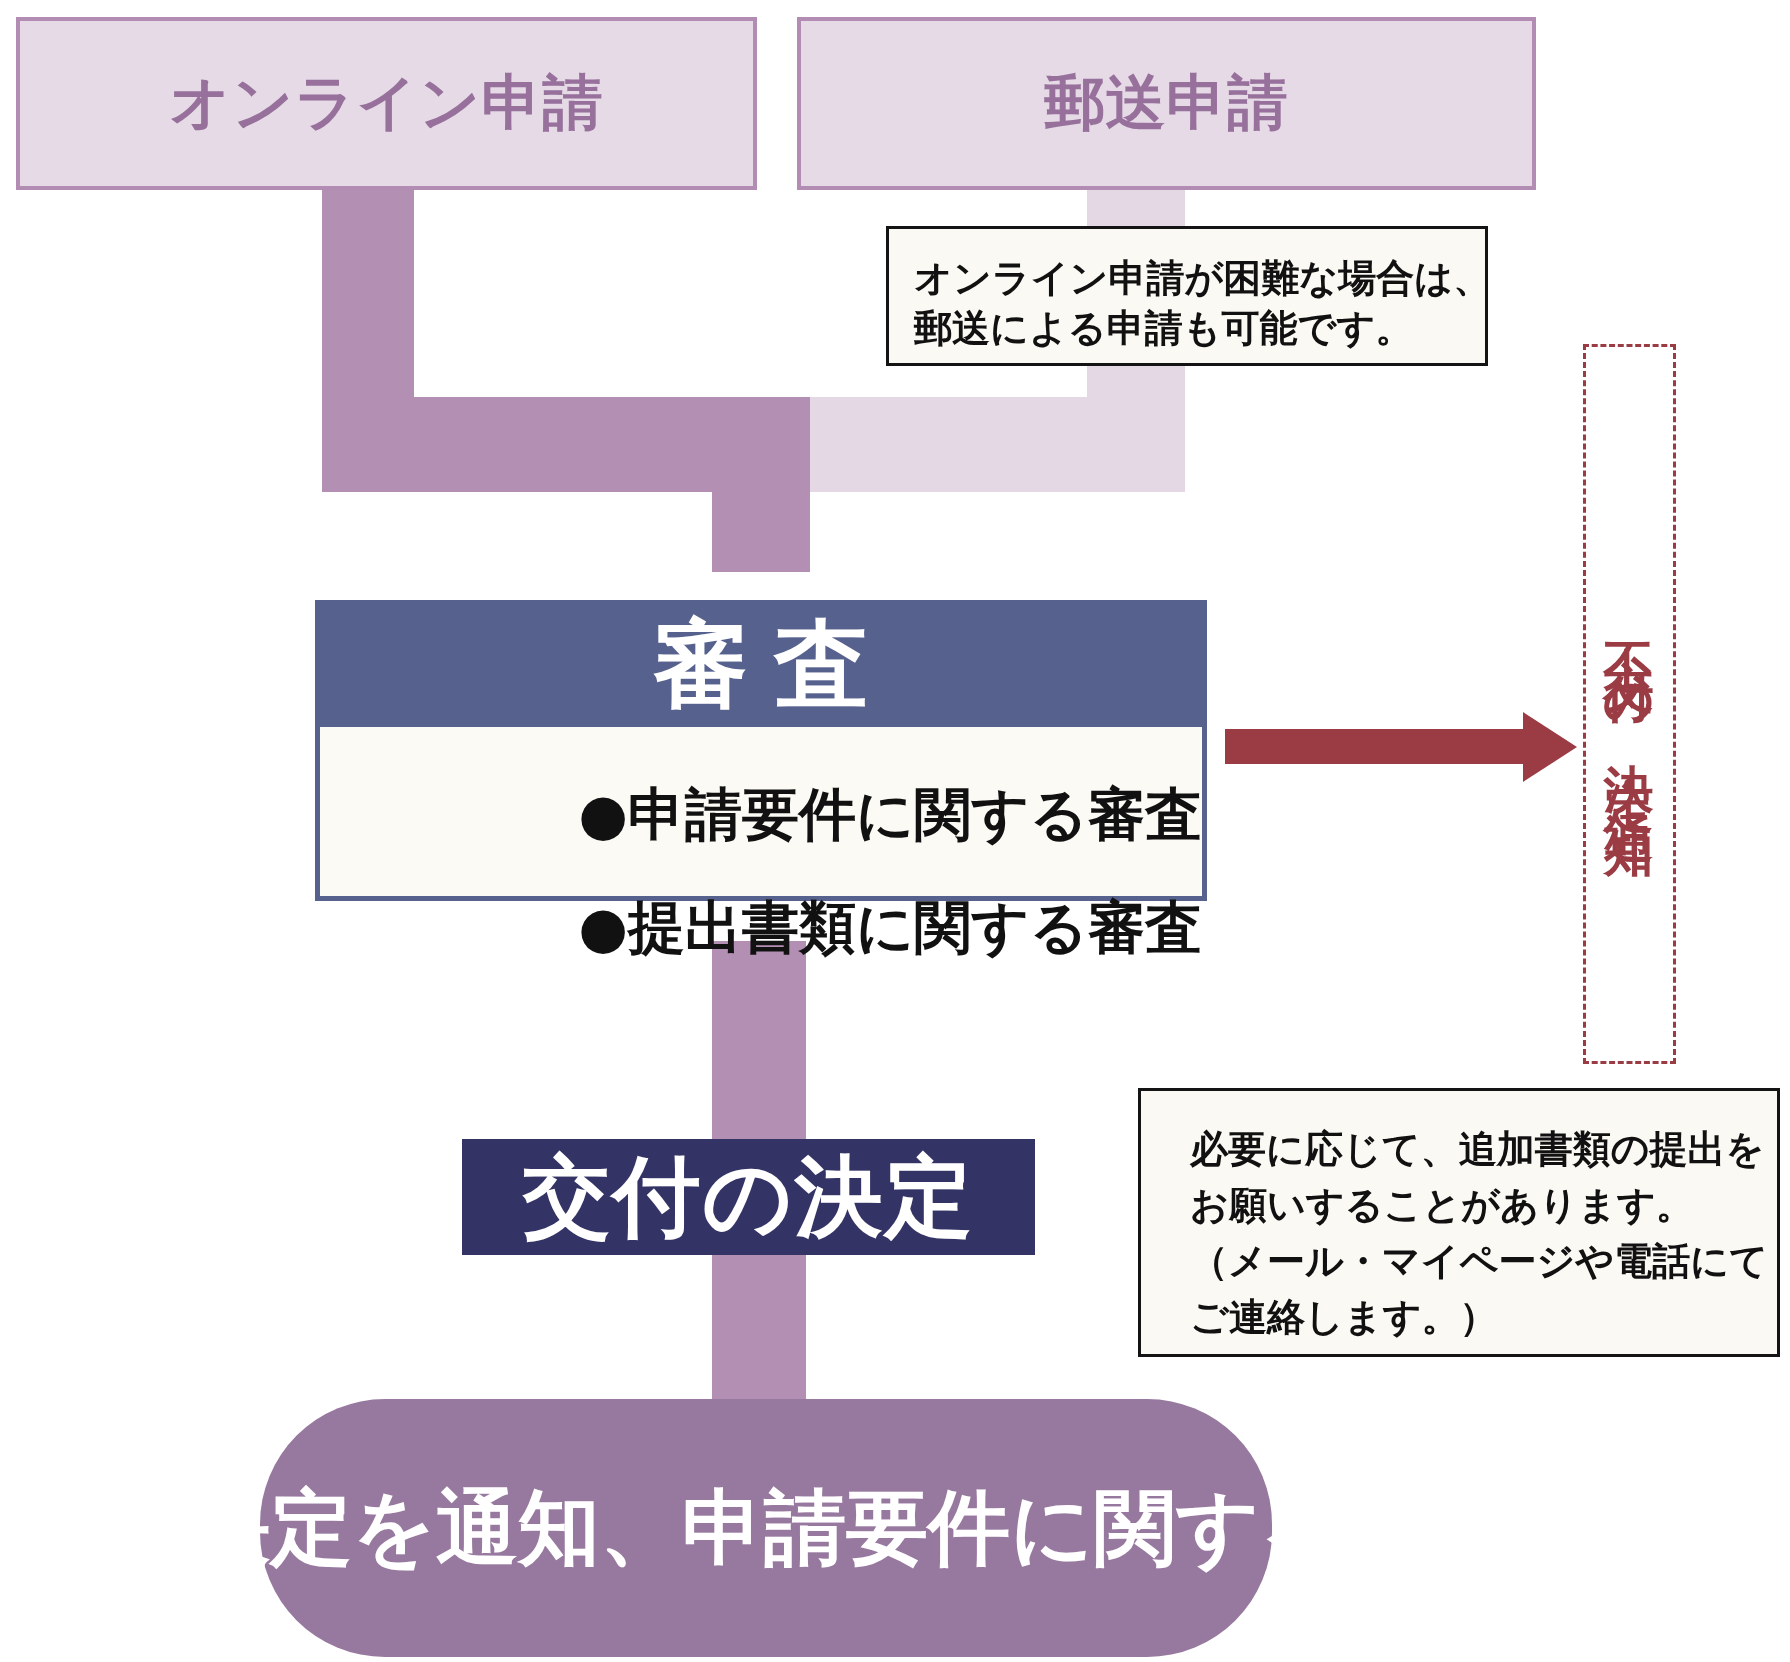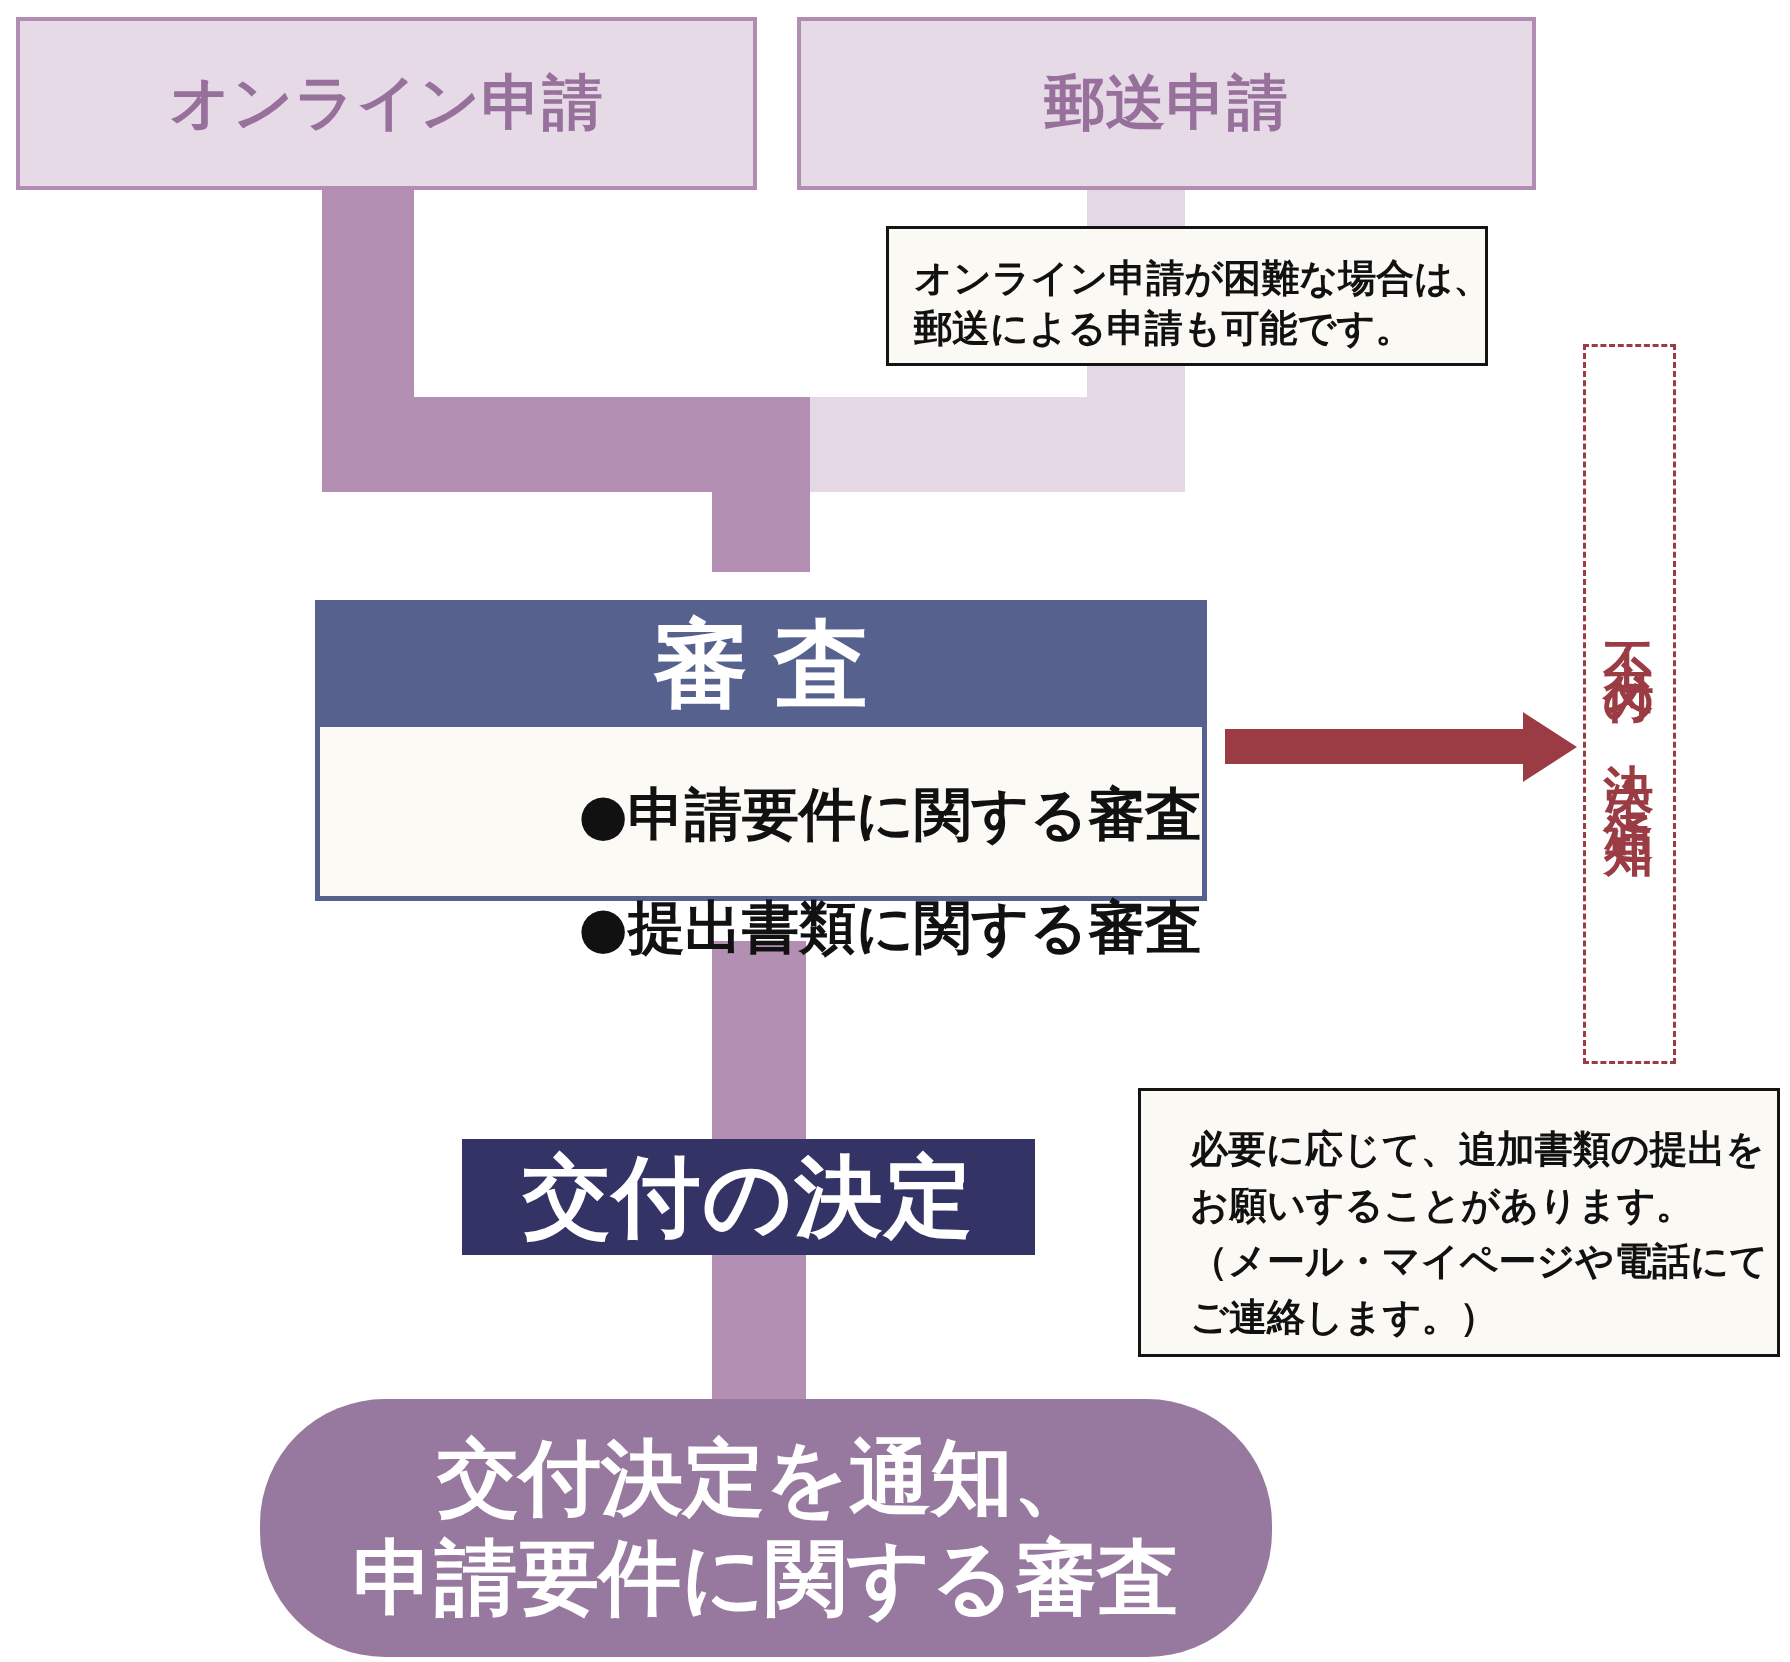--- a/index.html
+++ b/index.html
@@ -84,21 +84,21 @@
   .grant-box{
     background:var(--grant-navy,#343366);
     display:flex;align-items:center;justify-content:center;
     color:#ffffff;font-weight:800;font-size:88px;letter-spacing:2px;
   }
 
   
   .final-box{
     background:var(--final-fill,#97789f);
     border-radius:125px;
-    display:flex;flex-direction:column;align-items:center;justify-content:center;
+    display:flex;flex-direction:row;align-items:center;justify-content:center;
     color:#ffffff;font-weight:800;font-size:82px;line-height:1.22;
     text-align:left;
   }
   .final-box .ln{display:block;white-space:nowrap;}
 </style>
 </head>
 <body>
 
 <div class="canvas">
 

